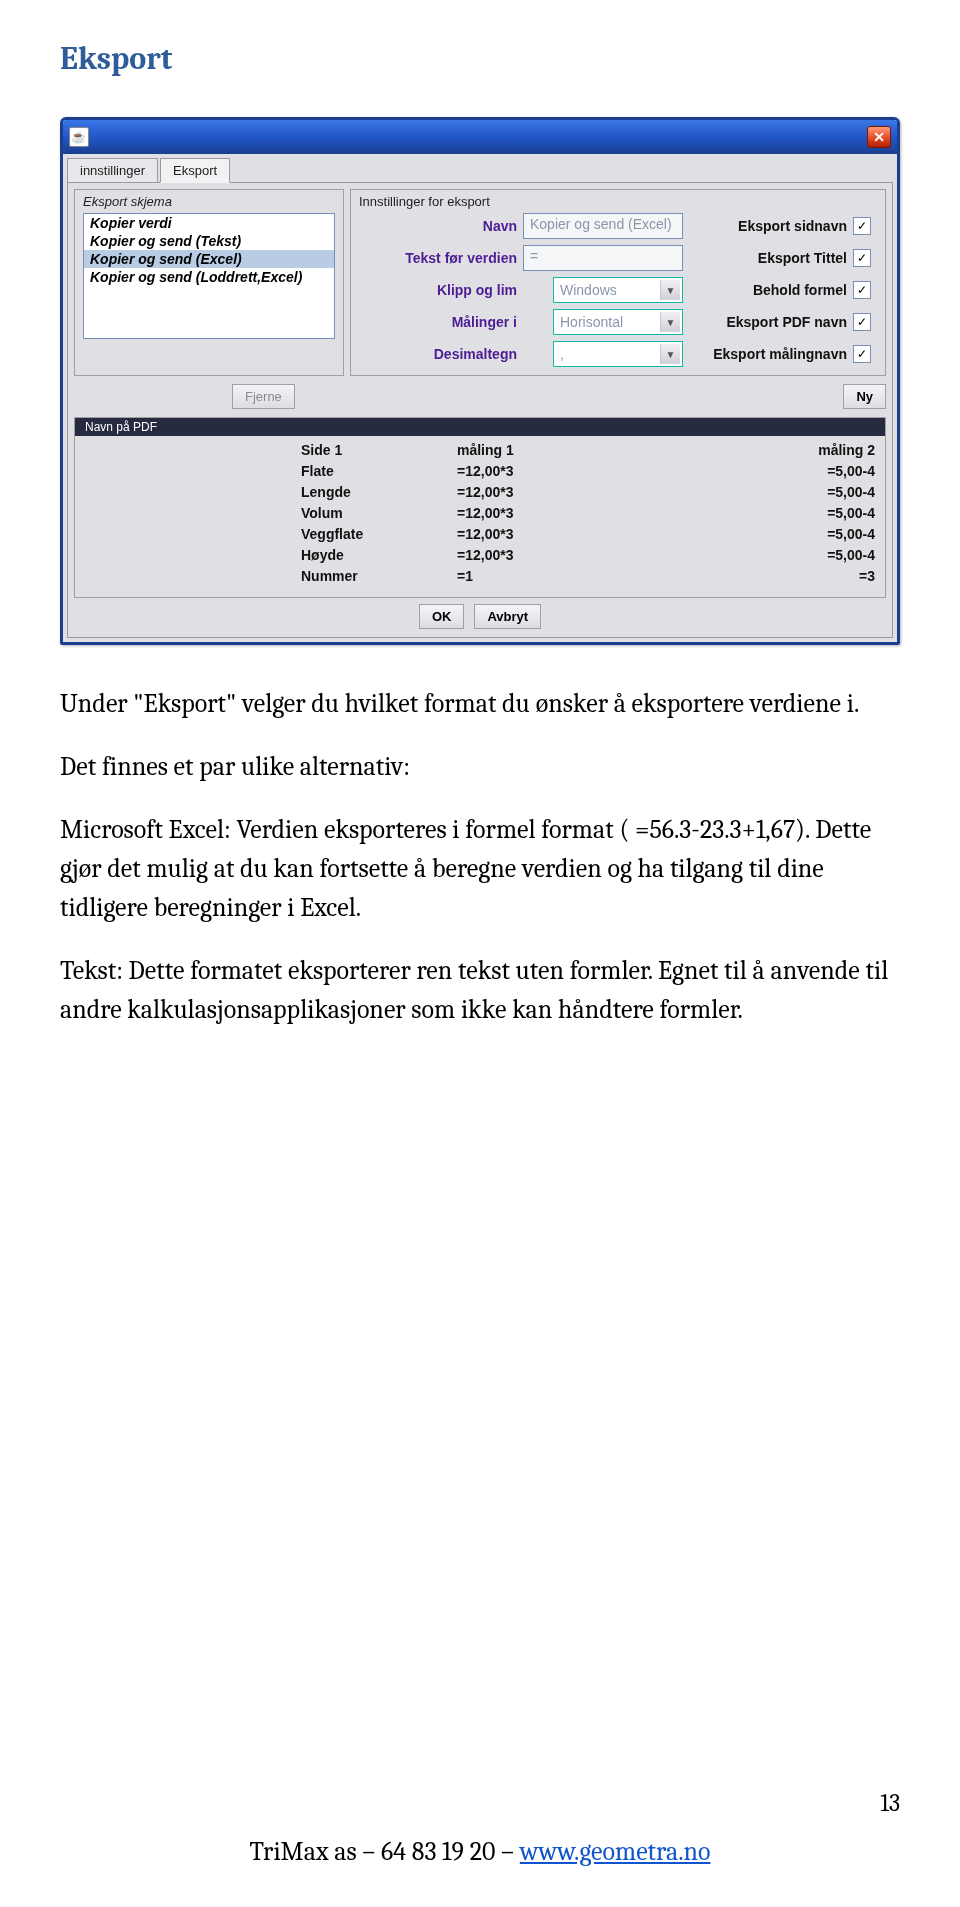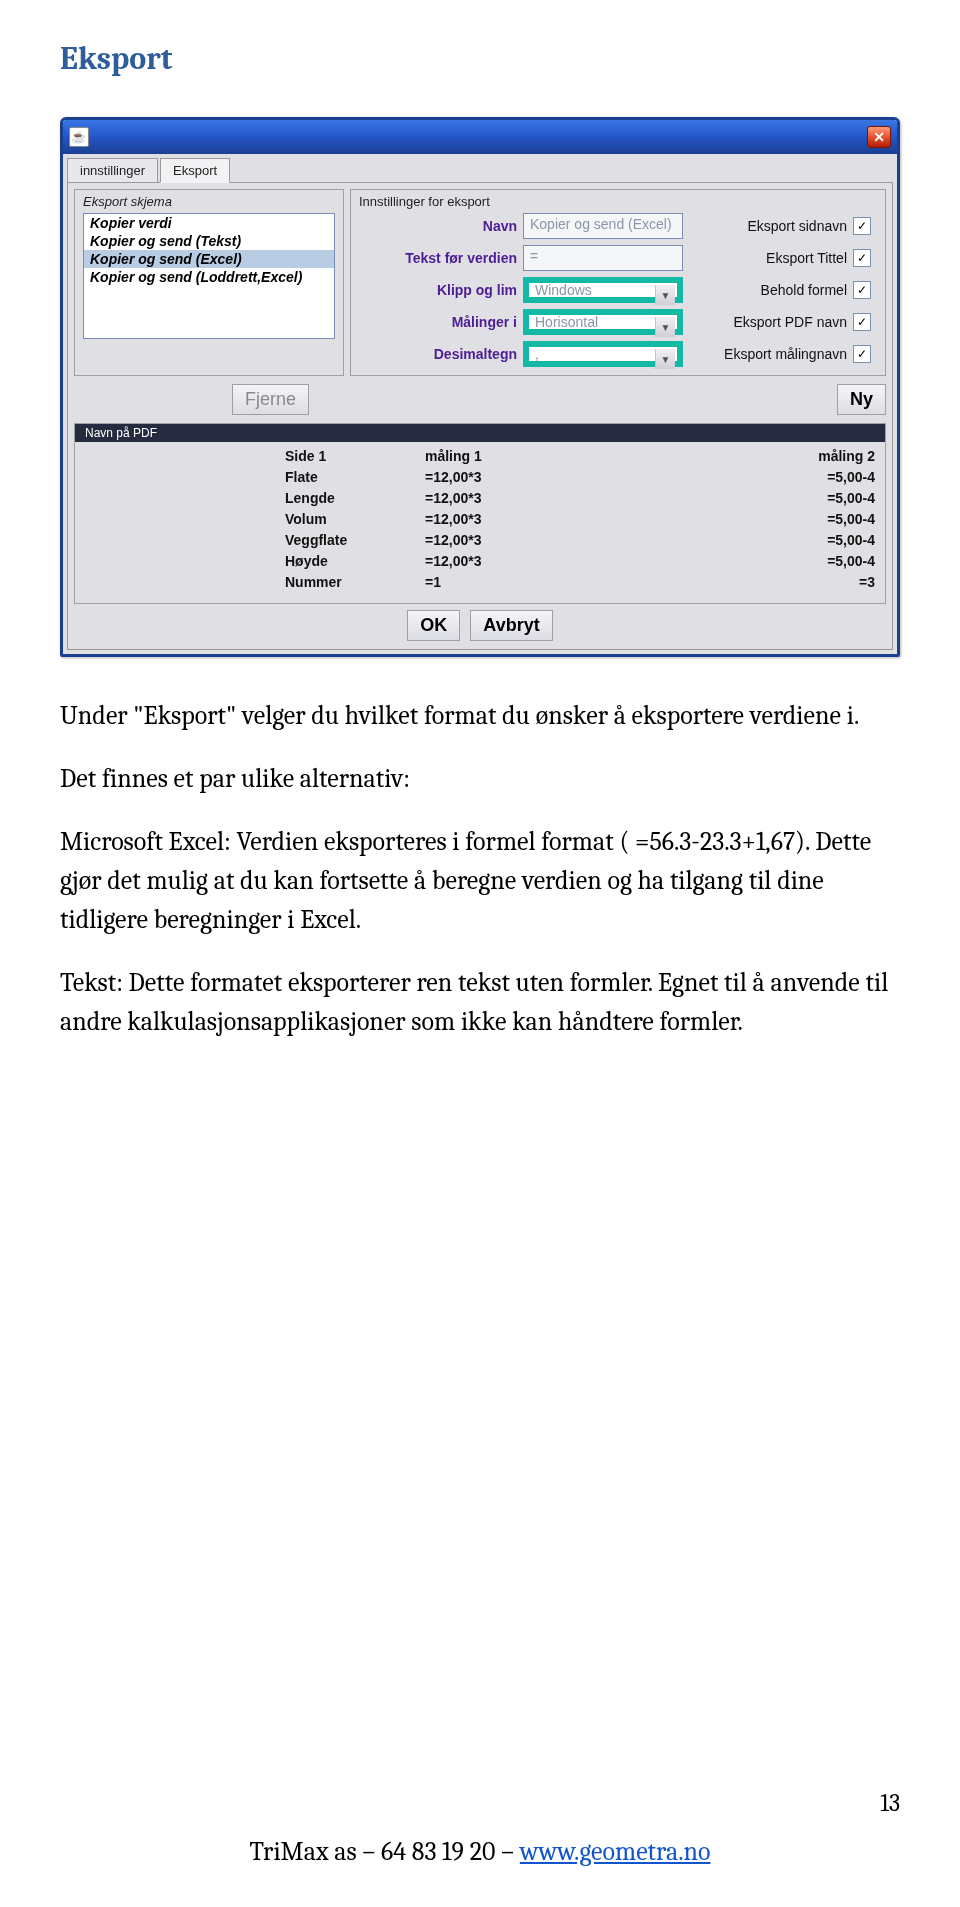--- a/index.html
+++ b/index.html
@@ -123,43 +123,44 @@
     align-items: center;
   }
   .lbl {
     text-align: right;
     font-weight: bold;
     font-size: 14px;
     color: #4c1d95;
   }
   .lbl-r {
     text-align: right;
-    font-weight: normal;
+    font-weight: bold;
     font-size: 14px;
     color: #111;
   }
   .txt {
     height: 26px;
     border: 1px solid #7a8fb5;
     background: #fff;
     padding: 2px 6px;
     color: #8a97a8;
     font-size: 14px;
   }
   .txt.disabled { background: #f5f6f8; }
   .combo {
     height: 26px;
-    border: 6px solid #14b8a6;
+    border: 1px solid #14b8a6;
     background: #fff;
     display: flex;
     align-items: center;
     position: relative;
     color: #8a97a8;
     font-size: 14px;
     padding: 0 40px 0 6px;
+    margin-left: 30px;
   }
   .combo .caret {
     position: absolute;
     right: 2px; top: 2px;
     width: 20px; height: 20px;
     background: linear-gradient(to bottom,#f0f0f4,#d0d0d8);
     border-left: 1px solid #c4c4cc;
     display: flex; align-items: center; justify-content: center;
     color: #555;
     font-size: 10px;
@@ -176,21 +177,21 @@
   }
   .btn-row {
     display: flex;
     padding: 4px 0;
     gap: 8px;
   }
   .btn {
     padding: 4px 12px;
     border: 1px solid #a0a0a0;
     background: linear-gradient(to bottom,#f4f4f8,#dcdce4);
-    font-size: 18px;
+    font-size: 13px;
     cursor: pointer;
   }
   .btn.disabled {
     color: #8a8a8a;
     cursor: default;
   }
   .btn.bold { font-weight: bold; }
   .bottom-panel {
     border: 1px solid #a0a0a0;
     background: #e0dfe3;
@@ -206,20 +207,21 @@
   .data-table {
     padding: 4px 10px 10px 10px;
   }
   .dt-row {
     display: grid;
     grid-template-columns: 200px 140px 180px 1fr;
     font-weight: bold;
     font-size: 14px;
     color: #111;
     line-height: 1.5;
+    gap: 16px;
   }
   .dt-row .c2 { text-align: left; }
   .dt-row .c3 { text-align: left; }
   .dt-row .c4 { text-align: right; }
   .center { text-align: center; }
   .dialog-btns {
     display: flex;
     justify-content: center;
     gap: 10px;
     padding: 6px 0 2px 0;

